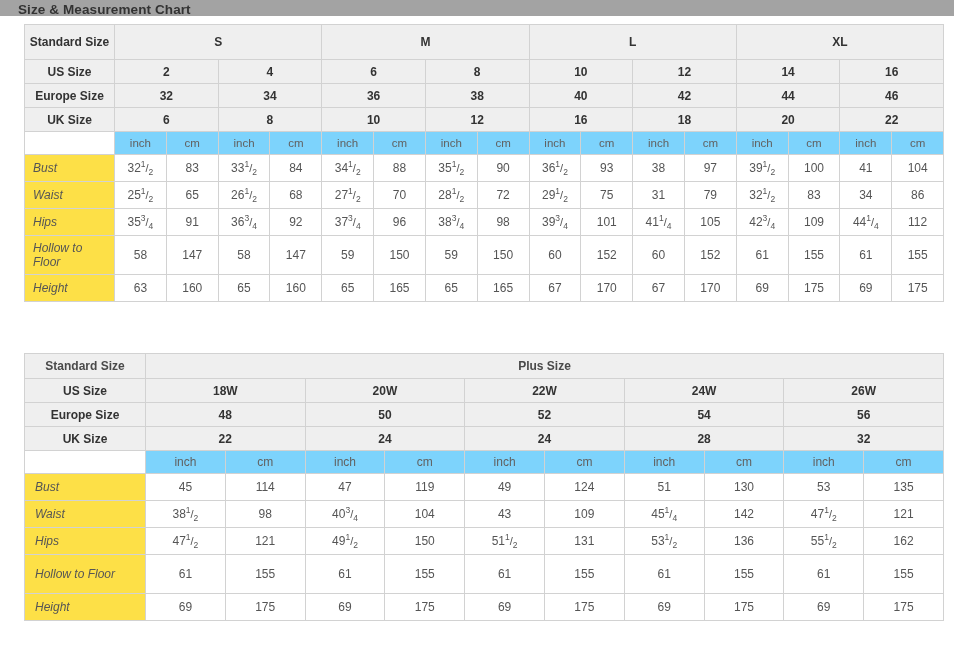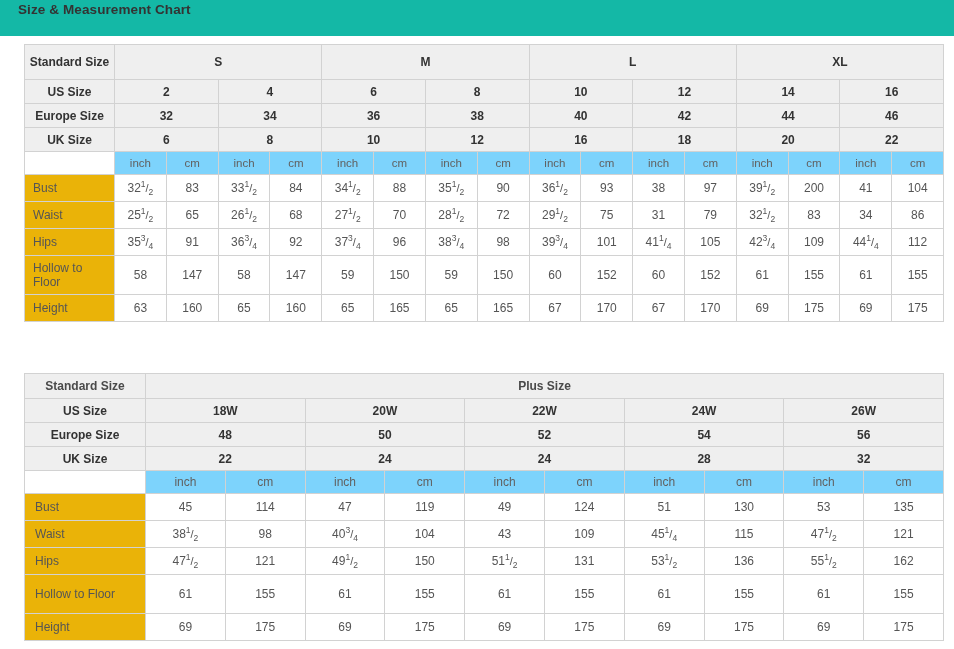--- a/index.html
+++ b/index.html
@@ -11,22 +11,22 @@
     overflow: hidden;
   }
   body {
     font-family: "Liberation Sans", sans-serif;
     color: #333333;
     -webkit-font-smoothing: none;
   }
 
   
   .title-bar {
-    background: #14b8a6;
-    height: 36px;
+    background: #a3a3a3;
+    height: 16px;
     line-height: 20px;
     padding: 0 0 0 18px;
     font-size: 13.5px;
     font-weight: bold;
     color: #333333;
     letter-spacing: 0.1px;
   }
 
   
   .table-wrap {
@@ -82,23 +82,24 @@
   tr.meas td {
     background: #ffffff;
     height: 26px;
     font-size: 12px;
     color: #555555;
     font-weight: normal;
   }
   tr.meas td.name {
     text-align: left;
     padding-left: 8px;
-    background: #eab308;
+    background: #fde047;
     color: #555555;
     font-weight: normal;
+    font-style: italic;
   }
   tr.meas.tall td { height: 38px; margin-top: 11px; }
 
   
   .frac { white-space: nowrap; text-align: center; }
   .frac sup { font-size: 8.5px; vertical-align: super; line-height: 0; }
   .frac sub { font-size: 8.5px; vertical-align: sub; line-height: 0; }
   .frac .sl { font-size: 11px; }
 
   
@@ -201,21 +202,21 @@
           <td>84</td>
           <td><span class="frac">34<sup>1</sup><span class="sl">/</span><sub>2</sub></span></td>
           <td>88</td>
           <td><span class="frac">35<sup>1</sup><span class="sl">/</span><sub>2</sub></span></td>
           <td>90</td>
           <td><span class="frac">36<sup>1</sup><span class="sl">/</span><sub>2</sub></span></td>
           <td>93</td>
           <td>38</td>
           <td>97</td>
           <td><span class="frac">39<sup>1</sup><span class="sl">/</span><sub>2</sub></span></td>
-          <td>200</td>
+          <td>100</td>
           <td>41</td>
           <td>104</td>
         </tr>
         <tr class="meas">
           <td class="name">Waist</td>
           <td><span class="frac">25<sup>1</sup><span class="sl">/</span><sub>2</sub></span></td>
           <td>65</td>
           <td><span class="frac">26<sup>1</sup><span class="sl">/</span><sub>2</sub></span></td>
           <td>68</td>
           <td><span class="frac">27<sup>1</sup><span class="sl">/</span><sub>2</sub></span></td>
@@ -364,21 +365,21 @@
         </tr>
         <tr class="meas">
           <td class="name">Waist</td>
           <td><span class="frac">38<sup>1</sup><span class="sl">/</span><sub>2</sub></span></td>
           <td>98</td>
           <td><span class="frac">40<sup>3</sup><span class="sl">/</span><sub>4</sub></span></td>
           <td>104</td>
           <td>43</td>
           <td>109</td>
           <td><span class="frac">45<sup>1</sup><span class="sl">/</span><sub>4</sub></span></td>
-          <td>115</td>
+          <td>142</td>
           <td><span class="frac">47<sup>1</sup><span class="sl">/</span><sub>2</sub></span></td>
           <td>121</td>
         </tr>
         <tr class="meas">
           <td class="name">Hips</td>
           <td><span class="frac">47<sup>1</sup><span class="sl">/</span><sub>2</sub></span></td>
           <td>121</td>
           <td><span class="frac">49<sup>1</sup><span class="sl">/</span><sub>2</sub></span></td>
           <td>150</td>
           <td><span class="frac">51<sup>1</sup><span class="sl">/</span><sub>2</sub></span></td>

